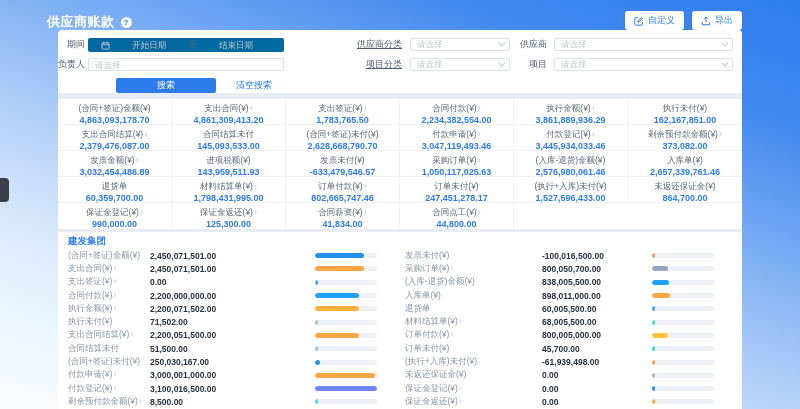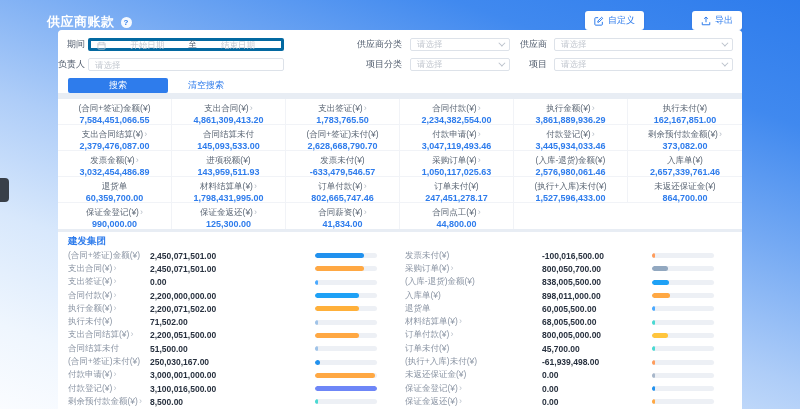--- a/index.html
+++ b/index.html
@@ -13,53 +13,53 @@
     background:#394049; border-radius:0 4px 4px 0; }
 
   
   .title-row { position:absolute; left:47px; top:13px; display:flex; align-items:center; gap:6px; }
   .page-title { color:#fff; font-size:13px; font-weight:700; letter-spacing:.5px; }
   .help-icon { width:11px; height:11px; border-radius:50%; background:rgba(255,255,255,.92);
     color:#2e7cec; font-size:8px; font-weight:700; display:flex; align-items:center; justify-content:center; }
   .top-actions { position:absolute; top:11px; right:58px; display:flex; gap:8px; }
   .hd-btn { display:flex; align-items:center; gap:4px; height:19px; padding:0 9px;
     background:#fff; color:#2e7cec; border:none; border-radius:3px; font-size:9px; cursor:pointer;
-    font-family:inherit; box-shadow:0 1px 2px rgba(20,60,140,.18);margin-left:40px; }
+    font-family:inherit; box-shadow:0 1px 2px rgba(20,60,140,.18); }
   .hd-btn svg { display:block; }
 
   
   .content { position:absolute; left:58px; top:30px; width:684px; height:379px;
     background:#e8edf4; border-radius:4px 4px 0 0; display:flex; flex-direction:column; overflow:hidden; }
   .card { background:#fff; }
 
   
   .filter-card { height:63px; border-radius:4px 4px 0 0; padding:8px 9px 0 0; margin-bottom:6px; flex:none; }
   .f-row { display:flex; align-items:flex-start; height:13px; margin-bottom:7px; }
   .f-label { font-size:9px; color:#4e5a6b; text-align:right; flex:none; }
-  .w1{ width:27px; } .w2{ width:46px; } .w3{ width:27px; }
+  .w1{ width:27px; } .w2{ width:46px;text-decoration:underline; } .w3{ width:27px; }
   .datebox { flex:none; width:196px; height:13px; margin-left:3px; margin-right:72px;
-    border:3px solid #0369a1; border-radius:2px; display:flex; align-items:center; padding:0 6px; gap:4px; }
+    border:7px solid #0369a1; border-radius:2px; display:flex; align-items:center; padding:0 6px; gap:4px; }
   .datebox .ph { font-size:8.5px; color:#c3c8d0; flex:1; text-align:center; border:none; outline:none;
     background:transparent; min-width:0; font-family:inherit; }
   .range-sep { font-size:8.5px; color:#55606e; flex:none; }
   .cal-icon { flex:none; display:block; }
   .select { height:13px; border:1px solid #dde2e9; border-radius:2px; display:flex; align-items:center;
     padding:0 6px; cursor:pointer; background:#fff; }
   .select .ph { flex:1; font-size:8.5px; color:#c3c8d0; }
   .sel-arrow { flex:none; width:5px; height:5px; border-right:1px solid #b9c0ca; border-bottom:1px solid #b9c0ca;
     transform:rotate(45deg) translateY(-2px); }
   .sel-1 { flex:none; width:100px; margin-left:8px; margin-right:10px; }
   .sel-2 { flex:1; margin-left:7px; }
   .wideinput { flex:none; width:196px; height:13px; margin-left:3px; margin-right:72px;
     border:1px solid #dde2e9; border-radius:2px; padding:0 6px; font-size:8.5px; color:#444;
     outline:none; font-family:inherit; }
   .wideinput::placeholder, .datebox .ph::placeholder { color:#c3c8d0; }
   .btn-row { display:flex; align-items:center; margin-left:10px; margin-top:1px; }
   .search-btn { width:100px; height:15px; background:#2e7cec; color:#fff; border:none; border-radius:2px;
-    font-size:9px; cursor:pointer; font-family:inherit; }
+    font-size:9px; cursor:pointer; font-family:inherit;margin-left:48px; }
   .clear-link { margin-left:20px; font-size:9px; color:#2e7cec; cursor:pointer; }
 
   
   .stats-card { height:130px; flex:none; margin-bottom:3px; }
   .stats-grid { display:grid; grid-template-columns:repeat(6,1fr); grid-auto-rows:26px; }
   .stat-cell { padding-top:4px; text-align:center; border-right:1px solid #f1f3f7; border-bottom:1px solid #f1f3f7; cursor:pointer; }
   .stat-cell:nth-of-type(6n){ border-right:none; }
   .stat-cell:nth-of-type(n+25){ border-bottom:none; }
   .stat-label { font-size:8.5px; color:#5c6775; line-height:10px; white-space:nowrap; }
   .stat-label .chev { color:#b6bdc6; font-size:9px; margin-left:1px; }
@@ -157,21 +157,21 @@
         <button class="search-btn">搜索</button>
         <span class="clear-link">清空搜索</span>
       </div>
     </div>
 
     <div class="card stats-card">
       <div class="stats-grid">
 
           <div class="stat-cell">
             <div class="stat-label"><span>(合同+签证)金额(¥)</span></div>
-            <div class="stat-value">7,584,451,066.55</div>
+            <div class="stat-value">4,863,093,178.70</div>
           </div>
 
           <div class="stat-cell">
             <div class="stat-label"><span>支出合同(¥)</span><span class="chev">›</span></div>
             <div class="stat-value">4,861,309,413.20</div>
           </div>
 
           <div class="stat-cell">
             <div class="stat-label"><span>支出签证(¥)</span><span class="chev">›</span></div>
             <div class="stat-value">1,783,765.50</div>

